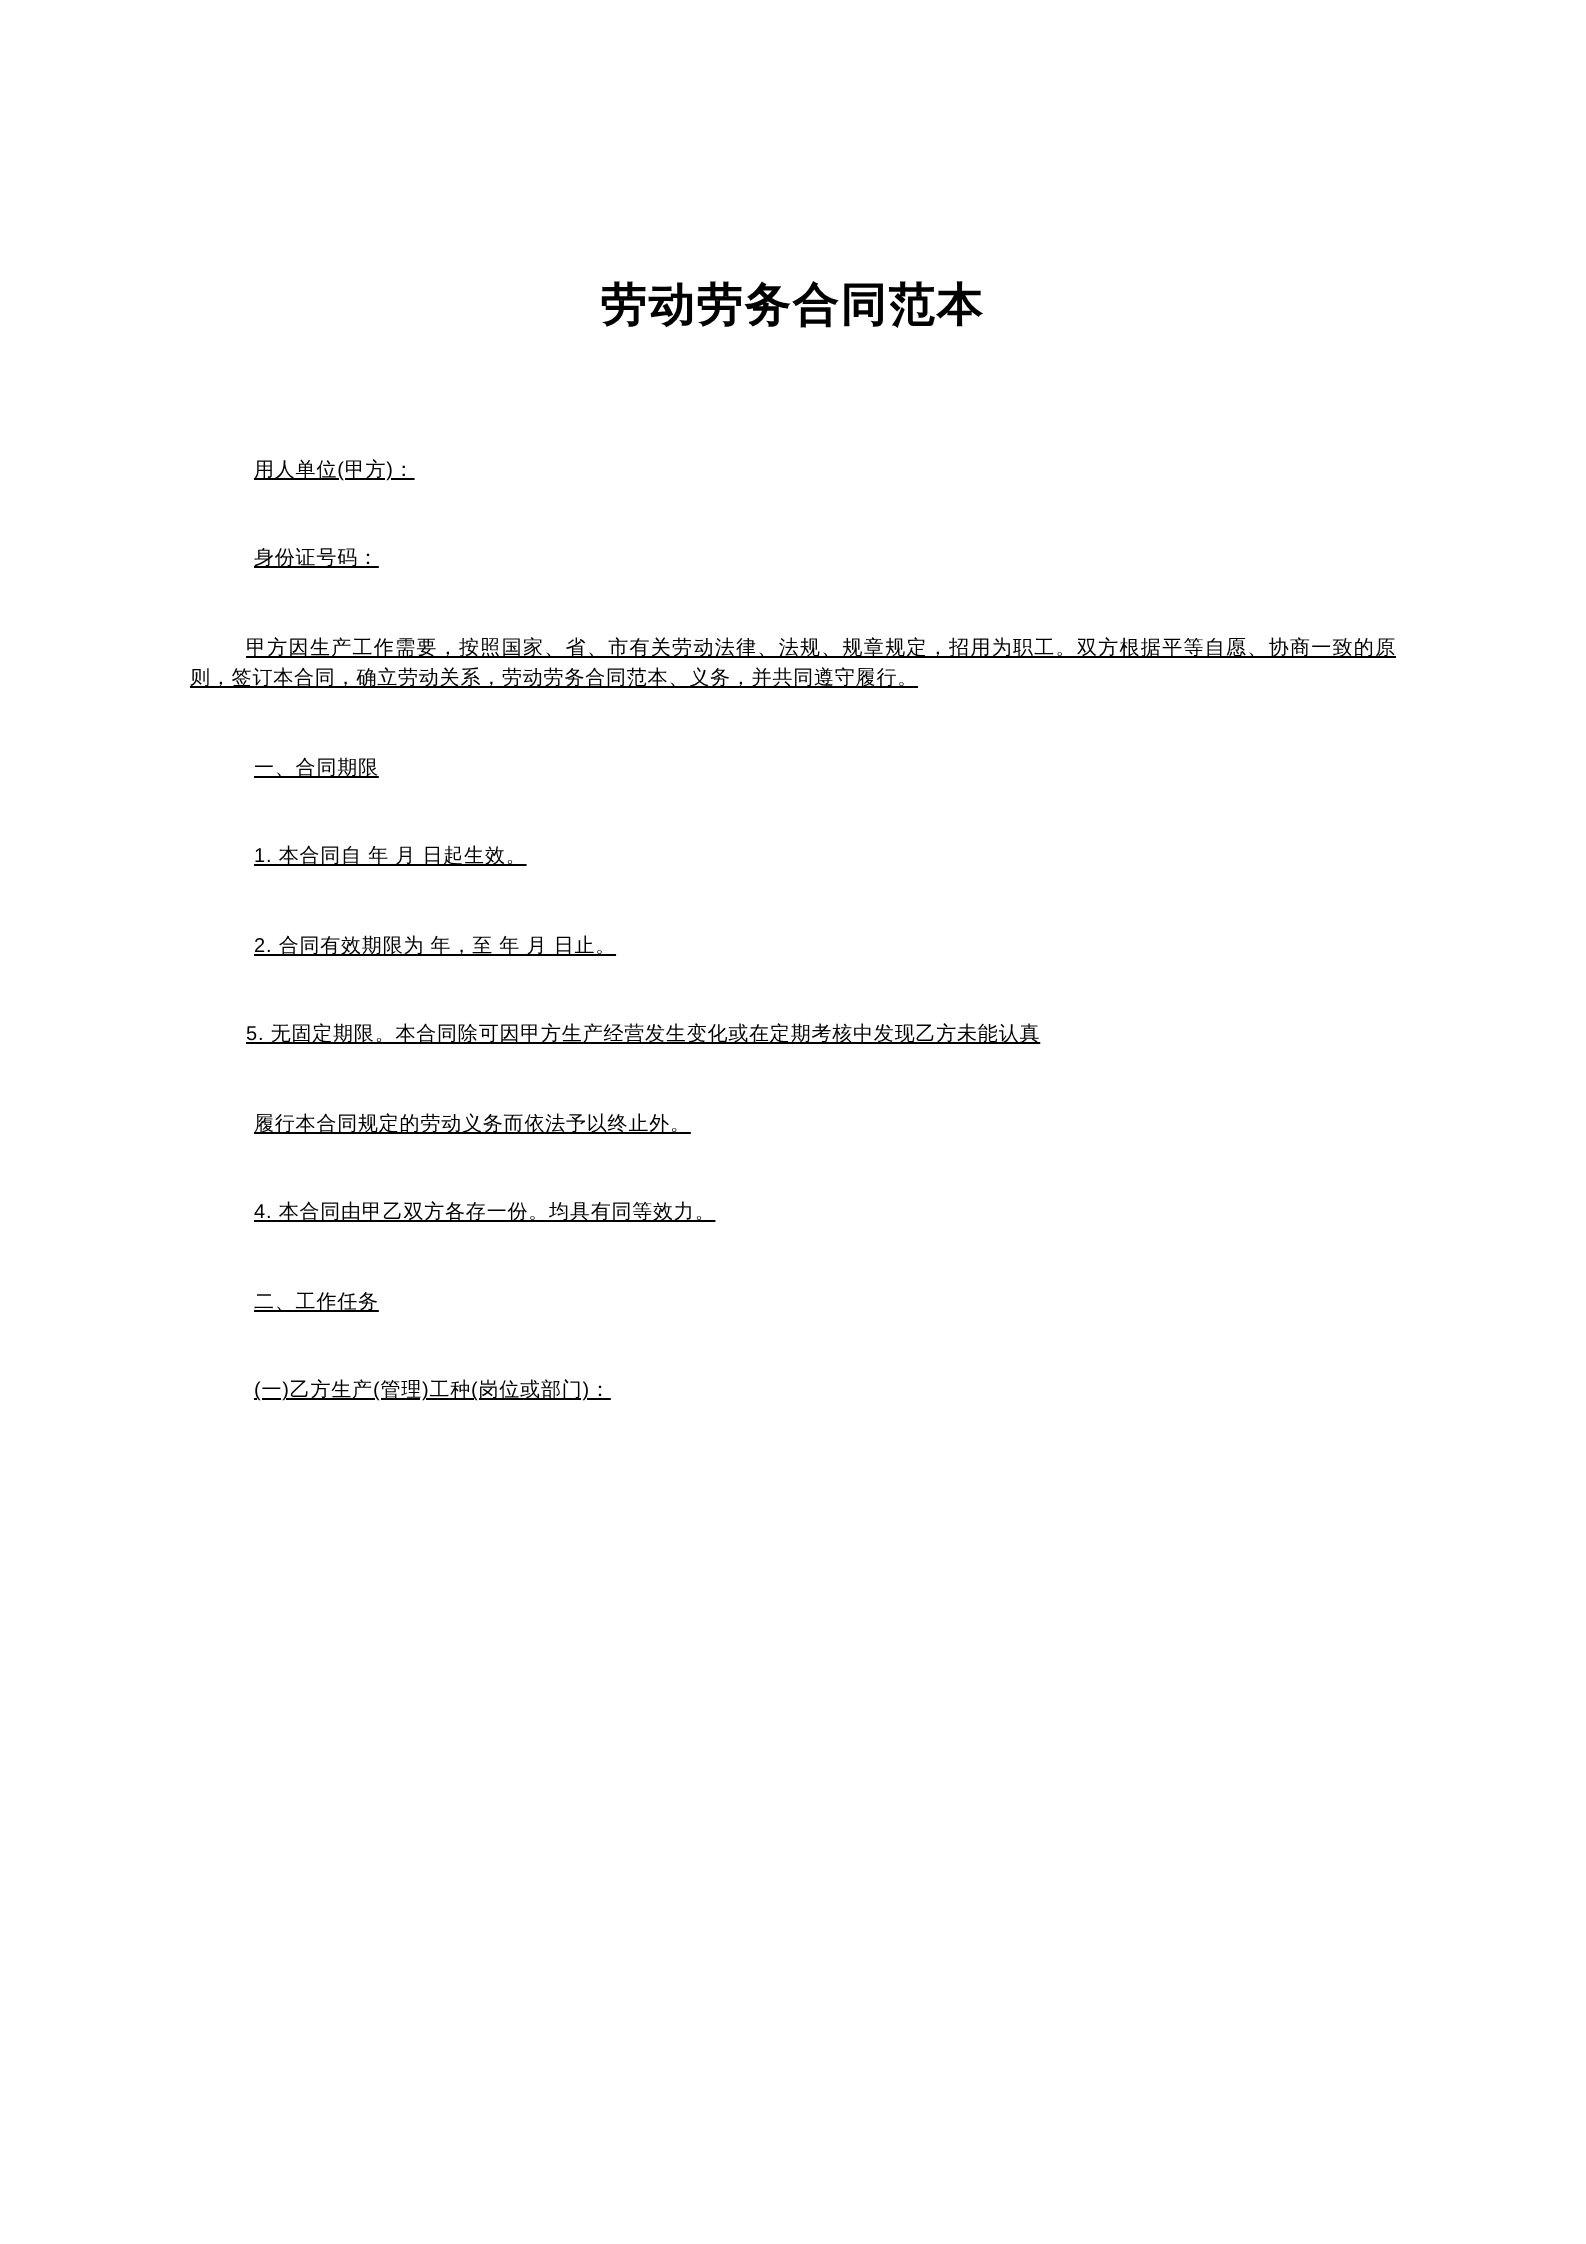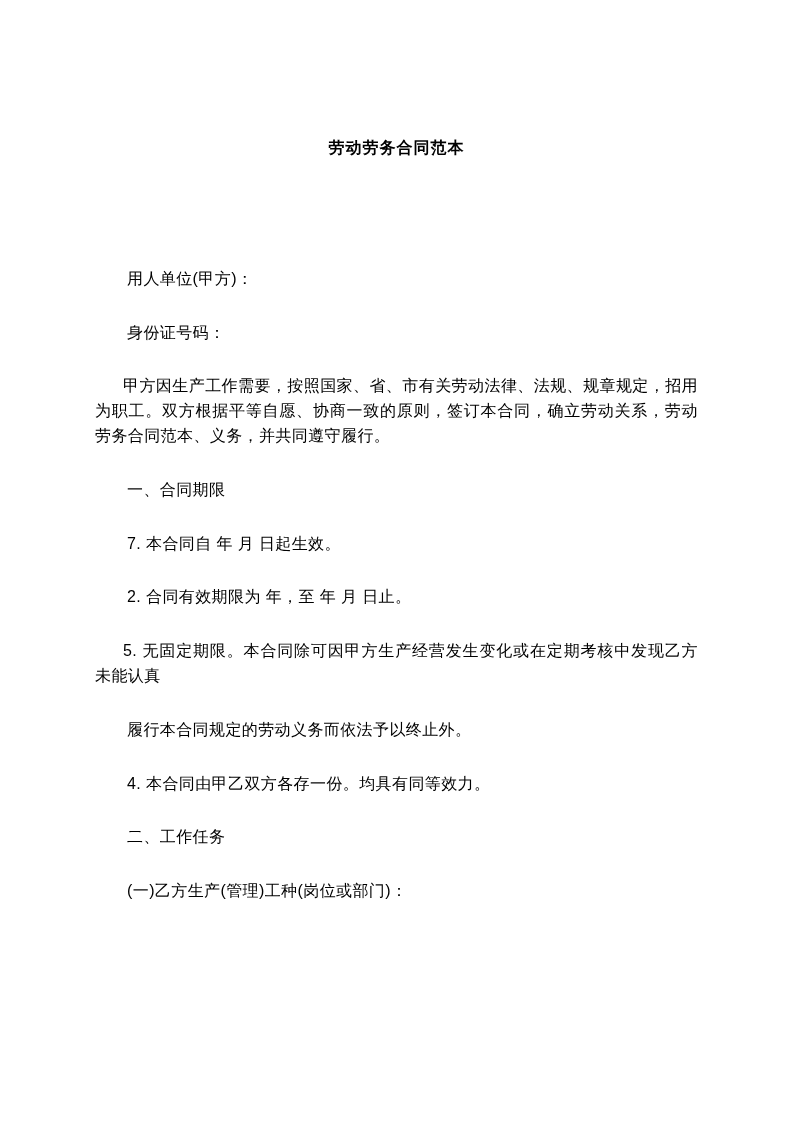--- a/index.html
+++ b/index.html
@@ -17,31 +17,32 @@
   }
   .page {
     width: 793px;
     height: 1122px;
     box-sizing: border-box;
     padding: 0 95px;
     position: relative;
   }
   .doc-title {
     text-align: center;
-    font-size: 16px;
+    font-size: 23px;
     font-weight: bold;
     letter-spacing: 1px;
     margin-top: 138px;
     margin-bottom: 0;
     line-height: 1.3;
   }
   .body-block {
-    margin-top: 108px;
-    font-size: 16px;
+    margin-top: 60px;
+    font-size: 10px;
     line-height: 1.55;
+    text-decoration: underline;
   }
   p.para {
     margin: 0 0 29px 0;
     text-align: justify;
     letter-spacing: 0.4px;
   }
   p.indent1 {
     text-indent: 32px;
   }
   p.flow {
@@ -54,21 +55,21 @@
 
 <div class="page">
 
   <h1 class="doc-title">劳动劳务合同范本</h1>
 
   <div class="body-block">
     <p class="para indent1">用人单位(甲方)：</p>
     <p class="para indent1">身份证号码：</p>
     <p class="para flow">甲方因生产工作需要，按照国家、省、市有关劳动法律、法规、规章规定，招用为职工。双方根据平等自愿、协商一致的原则，签订本合同，确立劳动关系，劳动劳务合同范本、义务，并共同遵守履行。</p>
     <p class="para indent1">一、合同期限</p>
-    <p class="para indent1">7. 本合同自 年 月 日起生效。</p>
+    <p class="para indent1">1. 本合同自 年 月 日起生效。</p>
     <p class="para indent1">2. 合同有效期限为 年，至 年 月 日止。</p>
     <p class="para flow">5. 无固定期限。本合同除可因甲方生产经营发生变化或在定期考核中发现乙方未能认真</p>
     <p class="para indent1">履行本合同规定的劳动义务而依法予以终止外。</p>
     <p class="para indent1">4. 本合同由甲乙双方各存一份。均具有同等效力。</p>
     <p class="para indent1">二、工作任务</p>
     <p class="para indent1">(一)乙方生产(管理)工种(岗位或部门)：</p>
   </div>
 
 </div>
 

